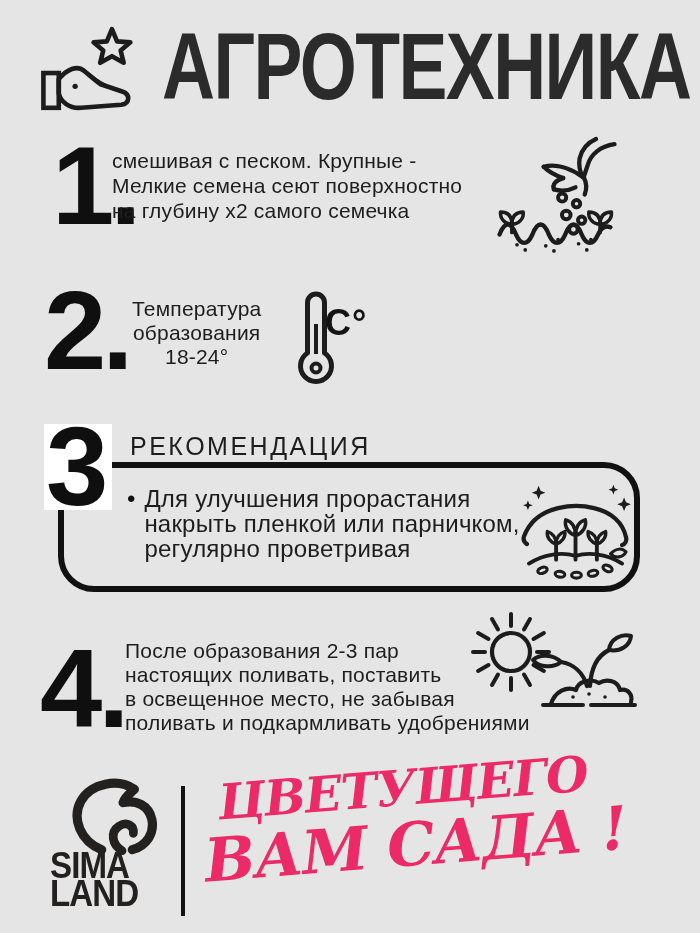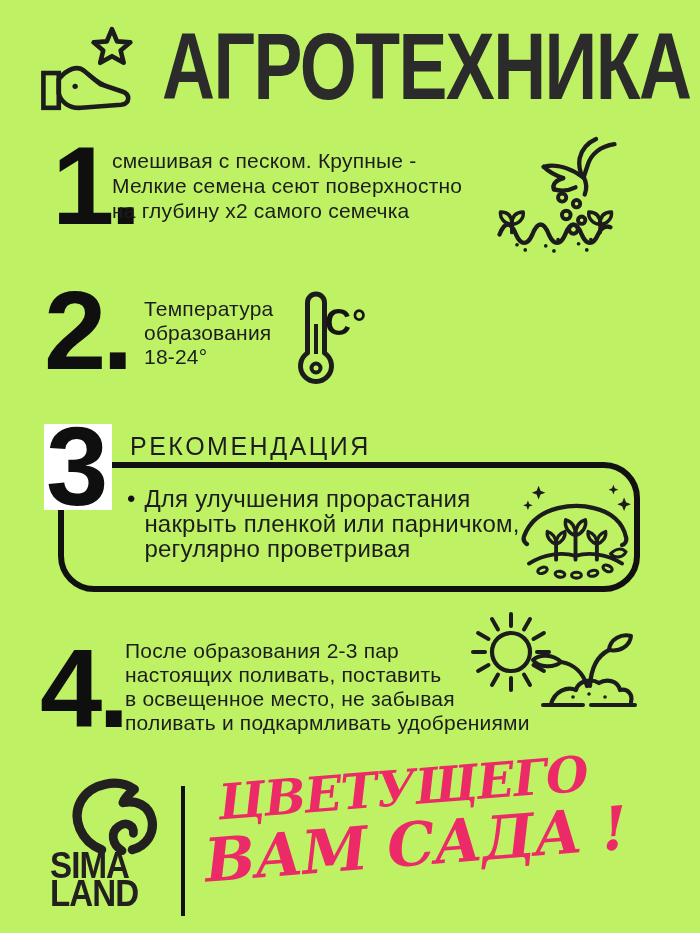--- a/index.html
+++ b/index.html
@@ -1,18 +1,18 @@
 <!DOCTYPE html>
 <html><head>
 <meta charset="utf-8">
 <style>
   * { margin:0; padding:0; box-sizing:border-box; }
   html,body { background:#ffffff; }
   .page {
-    position:relative; width:700px; height:933px; background:#bef264;
+    position:relative; width:700px; height:933px; background:#e5e5e5;
     font-family:"Liberation Sans", sans-serif; color:#1d1d1d; overflow:hidden;
   }
   svg { display:block; }
   .ink { stroke:#1c1c1c; }
 
   
   .hdr-icon { position:absolute; left:38px; top:26px; }
   .title {
     position:absolute; left:162px; top:22px; height:90px;
     font-size:94px; line-height:90px; font-weight:700; letter-spacing:-2px;
@@ -24,21 +24,21 @@
     position:absolute; font-weight:700; font-size:112px; line-height:86px;
     letter-spacing:-4px; color:#0f0f0f; white-space:nowrap;
   }
   .num1 { left:52px; top:143px; }
   .num2 { left:44px; top:288px; }
   .num3 { left:44px; top:424px; z-index:3; background:#fff; padding:0 8px 0 2px; }
   .num4 { left:40px; top:646px; }
 
   .body-text { position:absolute; font-size:21px; line-height:25px; letter-spacing:0.2px; color:#1d1d1d; }
   .txt1 { left:112px; top:148px; }
-  .txt2 { left:144px; top:297px; line-height:24px; }
+  .txt2 { left:132px; top:297px; line-height:24px;text-align:center; }
   .txt4 { left:125px; top:639px; line-height:24px; }
 
   .step1-icon { position:absolute; left:494px; top:136px; }
   .thermo-icon { position:absolute; left:292px; top:290px; }
   .c-label { position:absolute; left:325px; top:302px; font-size:36px; font-weight:700; color:#141414; letter-spacing:1px; }
 
   .rec-heading { position:absolute; left:130px; top:432px; font-size:25px; letter-spacing:2.5px; color:#1d1d1d; }
   .rec-box {
     position:absolute; left:58px; top:462px; width:582px; height:130px;
     border:6px solid #111; border-radius:36px; z-index:1; background:transparent;

